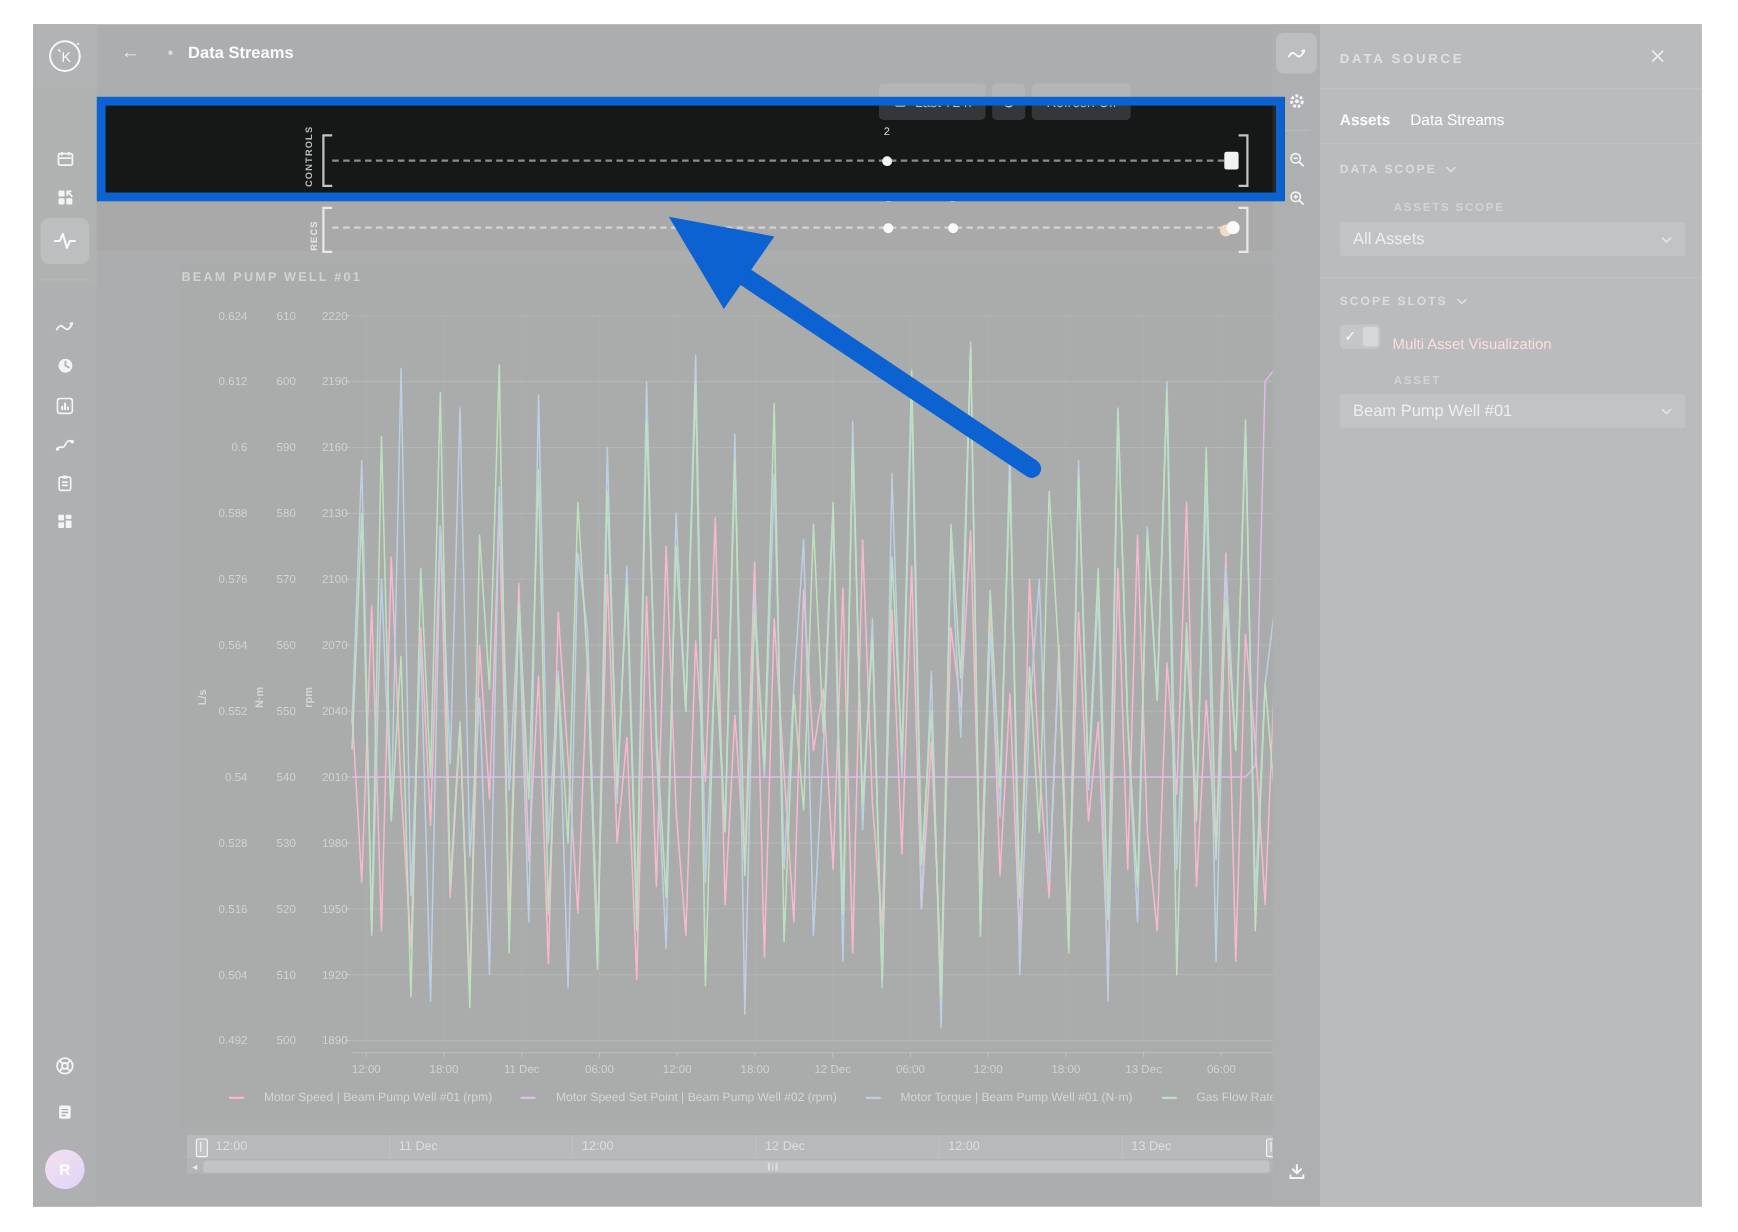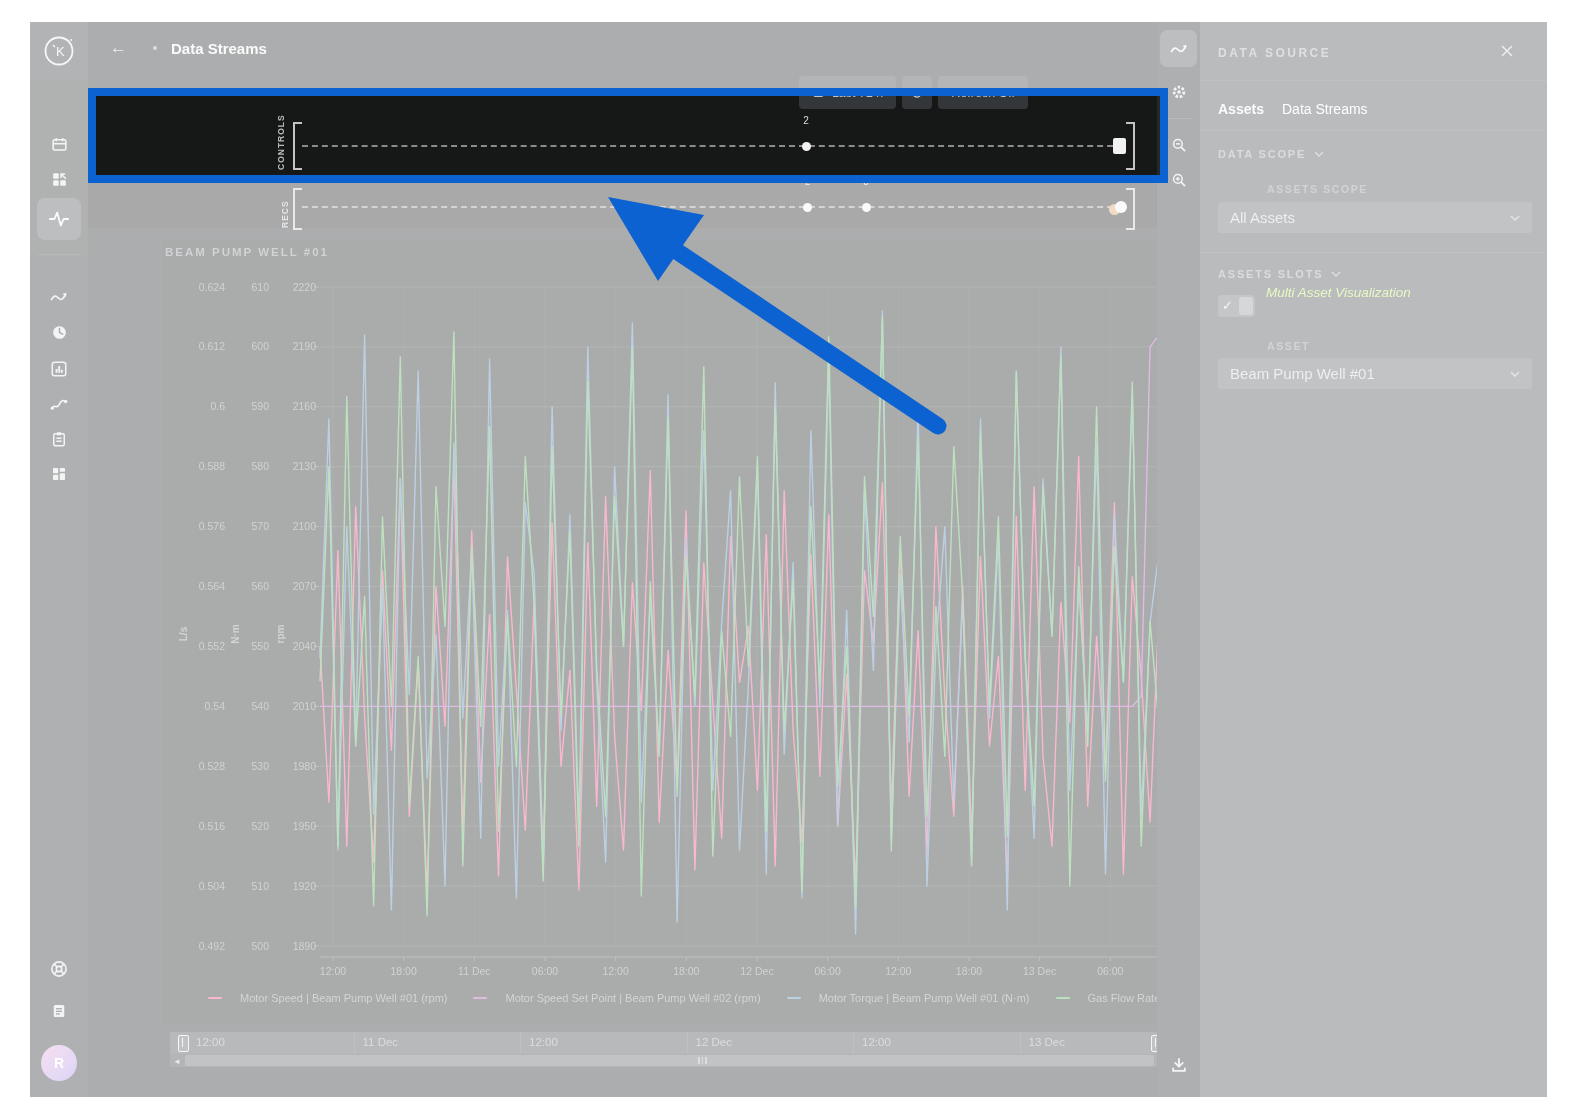--- a/index.html
+++ b/index.html
@@ -76,21 +76,21 @@
   .p-tab.active{color:#f4f6f7;font-weight:bold;}
   .p-tab.idle{color:#ffffff;text-align:right;}
   .p-sec{position:absolute;left:18px;color:#9aa0a4;font-size:11px;letter-spacing:1.8px;font-weight:bold;display:flex;align-items:center;gap:8px;}
   .p-lab{position:absolute;left:24px;color:#84898d;font-size:10.5px;letter-spacing:1.6px;font-weight:bold;margin-left:43px;}
   .p-field{position:absolute;left:18px;width:314px;height:31px;background:#5a5e62;border-radius:3px;
            display:flex;align-items:center;color:#cfd3d5;font-size:15px;padding:0 12px;box-sizing:border-box;}
   .p-field .caret{margin-left:auto;color:#aeb3b6;}
   .toggle{position:absolute;left:18px;top:273px;width:37px;height:22px;background:#5f6468;border-radius:4px;}
   .toggle .chk{position:absolute;left:4px;top:3px;color:#eef0f1;font-size:13px;}
   .toggle .knob{position:absolute;right:2px;top:2px;width:14px;height:18px;border-radius:3px;background:#8d9296;}
-  .toggle-label{position:absolute;left:66px;top:263px;color:#bef264;font-size:13.5px;font-style:italic;}
+  .toggle-label{position:absolute;left:66px;top:283px;color:#fca5a5;font-size:13.5px;}
 
   
   .dim-hole{position:absolute;left:88px;top:88px;width:1080px;height:95px;box-sizing:border-box;
             border:8px solid #0d62d2;box-shadow:0 0 0 3000px rgba(255,255,255,0.63);z-index:50;pointer-events:none;}
   .arrow-svg{position:absolute;left:0;top:0;z-index:60;pointer-events:none;}
   svg{display:block;}
 </style>
 </head>
 <body>
 
@@ -468,21 +468,21 @@
       <span>All Assets</span>
       <span class="caret">
         <svg width="10" height="6" viewBox="0 0 10 6">
             <polyline points="1,1 5,5 9,1" fill="none" stroke="#aeb3b6" stroke-width="1.6"></polyline>
           </svg>
       </span>
     </div>
 
     <div class="p-div" style="top:230px"></div>
     <div class="p-sec" style="top:246px">
-      <span>ASSETS SLOTS</span>
+      <span>SCOPE SLOTS</span>
       <svg width="10" height="6" viewBox="0 0 10 6">
         <polyline points="1,1 5,5 9,1" fill="none" stroke="#9aa0a4" stroke-width="1.6"></polyline>
       </svg>
     </div>
     <div class="toggle">
       <span class="chk">✓</span>
       <span class="knob"></span>
     </div>
     <div class="toggle-label">Multi Asset Visualization</div>
     <div class="p-lab" style="top:318px">ASSET</div>

